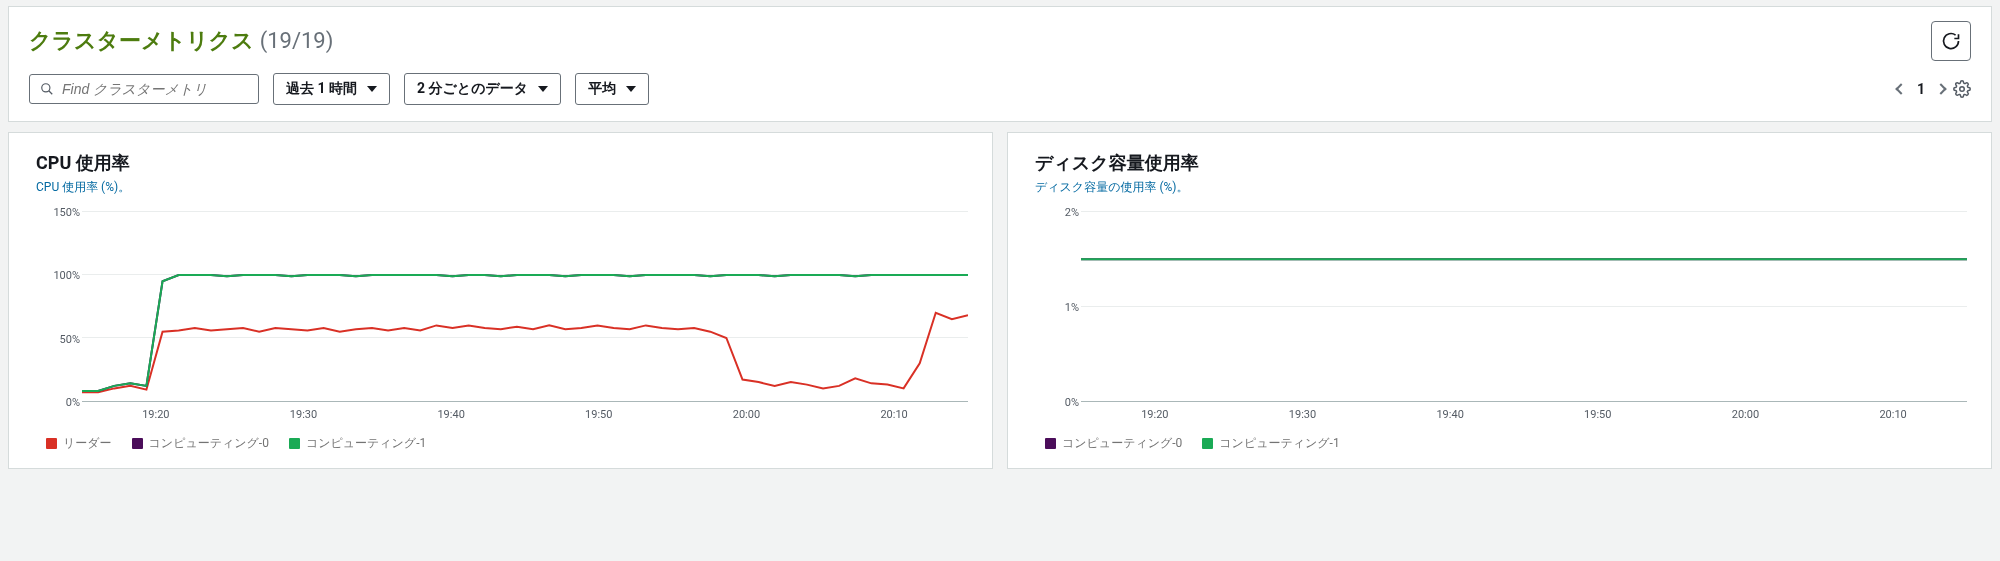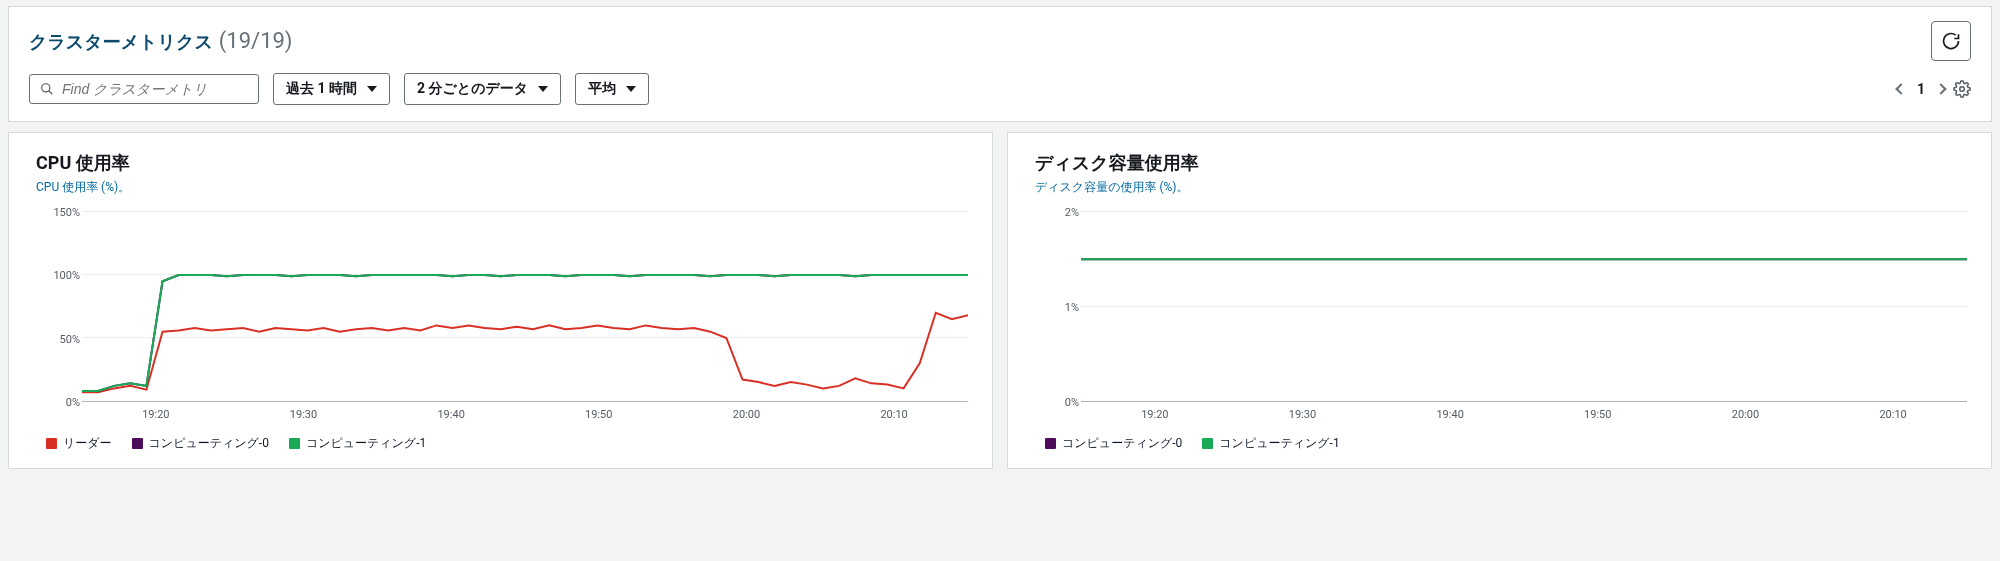--- a/index.html
+++ b/index.html
@@ -16,21 +16,21 @@
       padding: 14px 20px 16px 20px;
       position: relative;
     }
     .title-row {
       display: flex;
       align-items: center;
       justify-content: space-between;
       margin-bottom: 12px;
     }
     .title-left { display: flex; align-items: baseline; gap: 6px; }
-    .title-text { font-size: 18px; font-weight: 700; color: #0c4a6e; }
+    .title-text { font-size: 22px; font-weight: 700; color: #4d7c0f; }
     .title-count { font-size: 22px; font-weight: 400; color: #687078; }
     .refresh-btn {
       width: 40px; height: 40px;
       border: 1px solid #687078;
       border-radius: 4px;
       background: #fff;
       display: flex; align-items: center; justify-content: center;
       cursor: pointer;
     }
     .controls-row {
@@ -130,21 +130,21 @@
       font-size: 11px; color: #545b64;
       margin-left: 46px;
       margin-top: 6px;
     }
     .legend {
       display: flex;
       gap: 20px;
       margin-top: 14px;
       margin-left: 10px;
       font-size: 12px;
-      color: #0f172a;
+      color: #737373;
       align-items: center;
     }
     .legend-item { display: flex; align-items: center; gap: 6px; }
     .legend-swatch { width: 11px; height: 11px; border-radius: 1px; }
   </style>
 </head>
 <body>
 
 <div class="header-panel">
   <div class="title-row">

